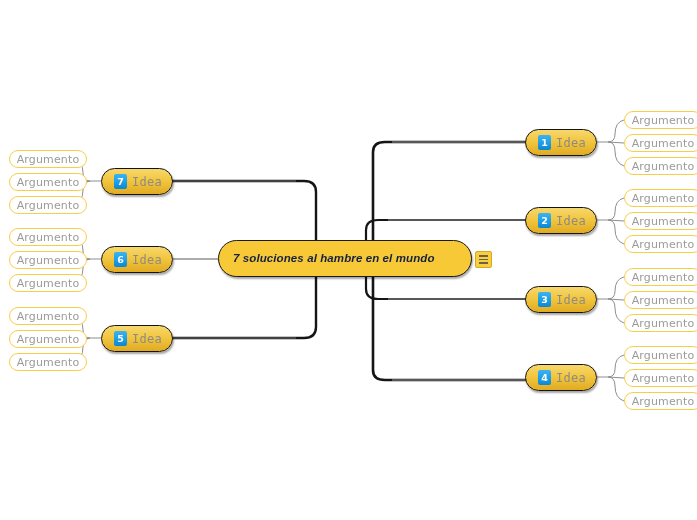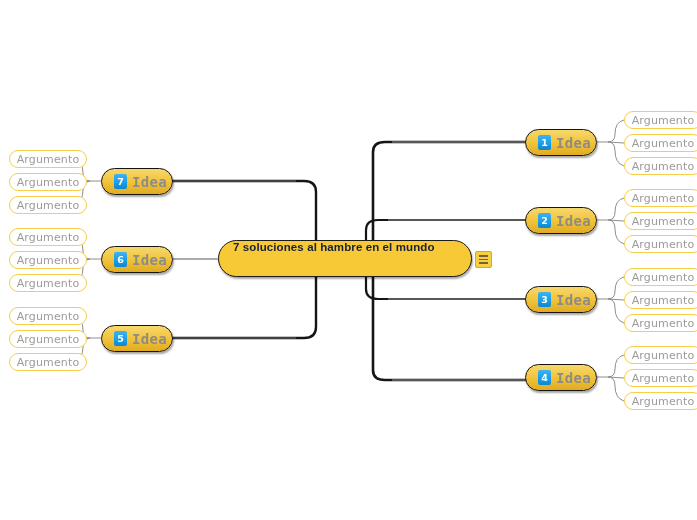--- a/index.html
+++ b/index.html
@@ -39,24 +39,25 @@
     position: absolute;
     left: 218px;
     top: 240px;
     width: 254px;
     height: 37px;
     box-sizing: border-box;
     background: #f8c937;
     border: 1.6px solid #1a1a1a;
     border-radius: 19px;
     display: flex;
-    align-items: flex-start;
+    align-items: center;
     padding: 0 14px;
     box-shadow: 1px 2px 2px rgba(0,0,0,0.35);
     z-index: 5;
+    font-style: italic;
   }
   .root-label {
     font-size: 11.5px;
     font-weight: bold;
     color: #16213e;
     line-height: 13.5px;
     letter-spacing: 0.1px;
     max-width: 205px;
   }
 
@@ -110,22 +111,22 @@
     font-size: 9.5px;
     font-weight: bold;
     font-family: "DejaVu Sans", sans-serif;
     display: flex;
     align-items: center;
     justify-content: center;
     flex: 0 0 auto;
   }
   .idea-label {
     font-family: "DejaVu Sans Mono", monospace;
-    font-size: 14px;
-    font-weight: bold;
+    font-size: 12px;
+    font-weight: normal;
     color: #8e8b84;
     letter-spacing: 0.3px;
   }
 
   
   .arg-node {
     position: absolute;
     width: 78px;
     height: 18px;
     box-sizing: border-box;

